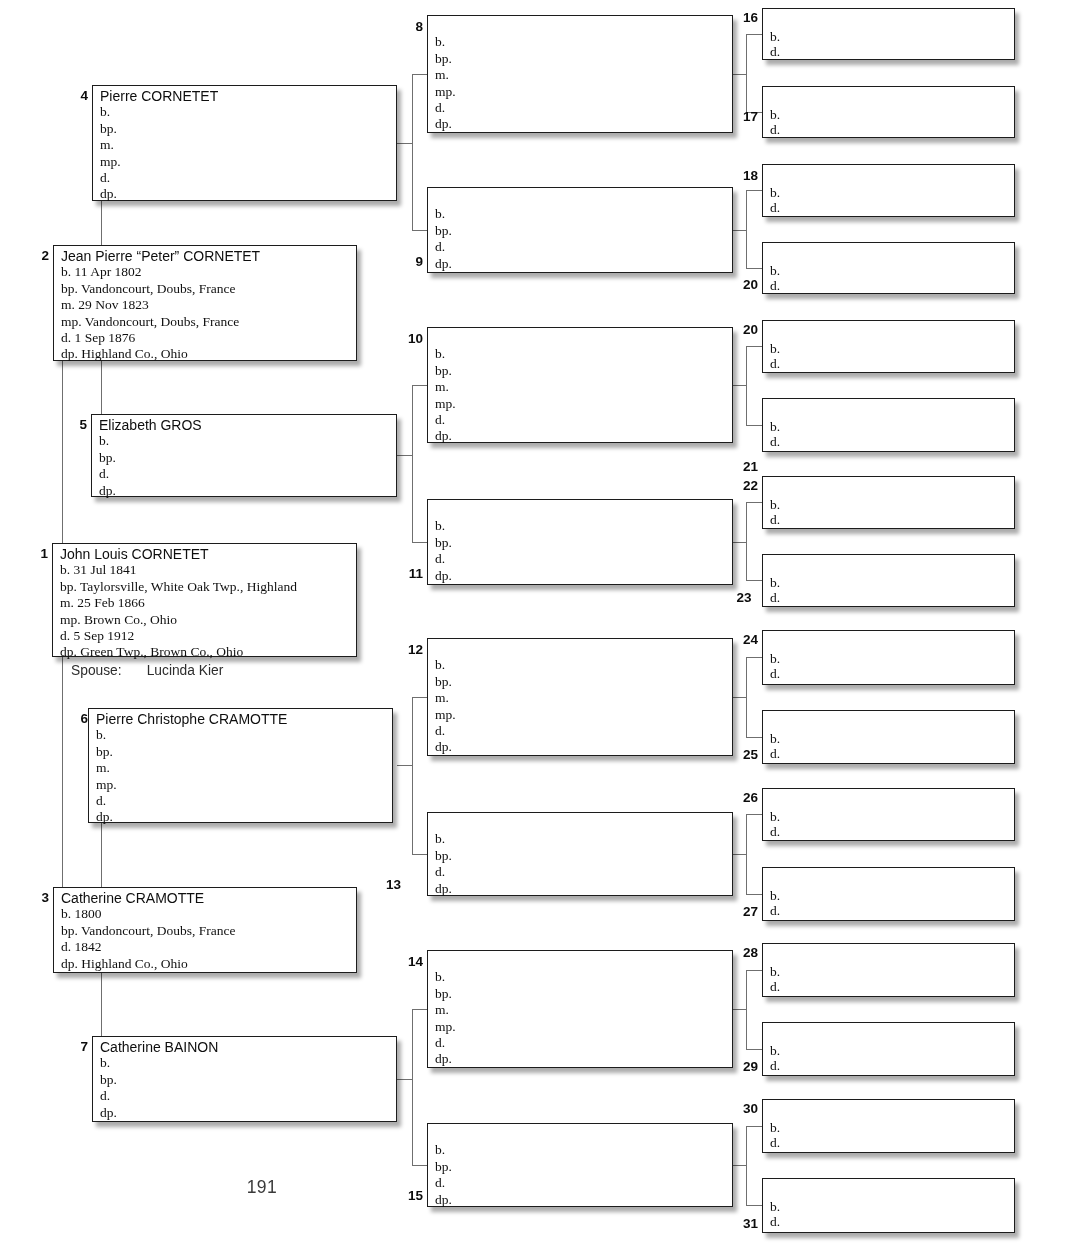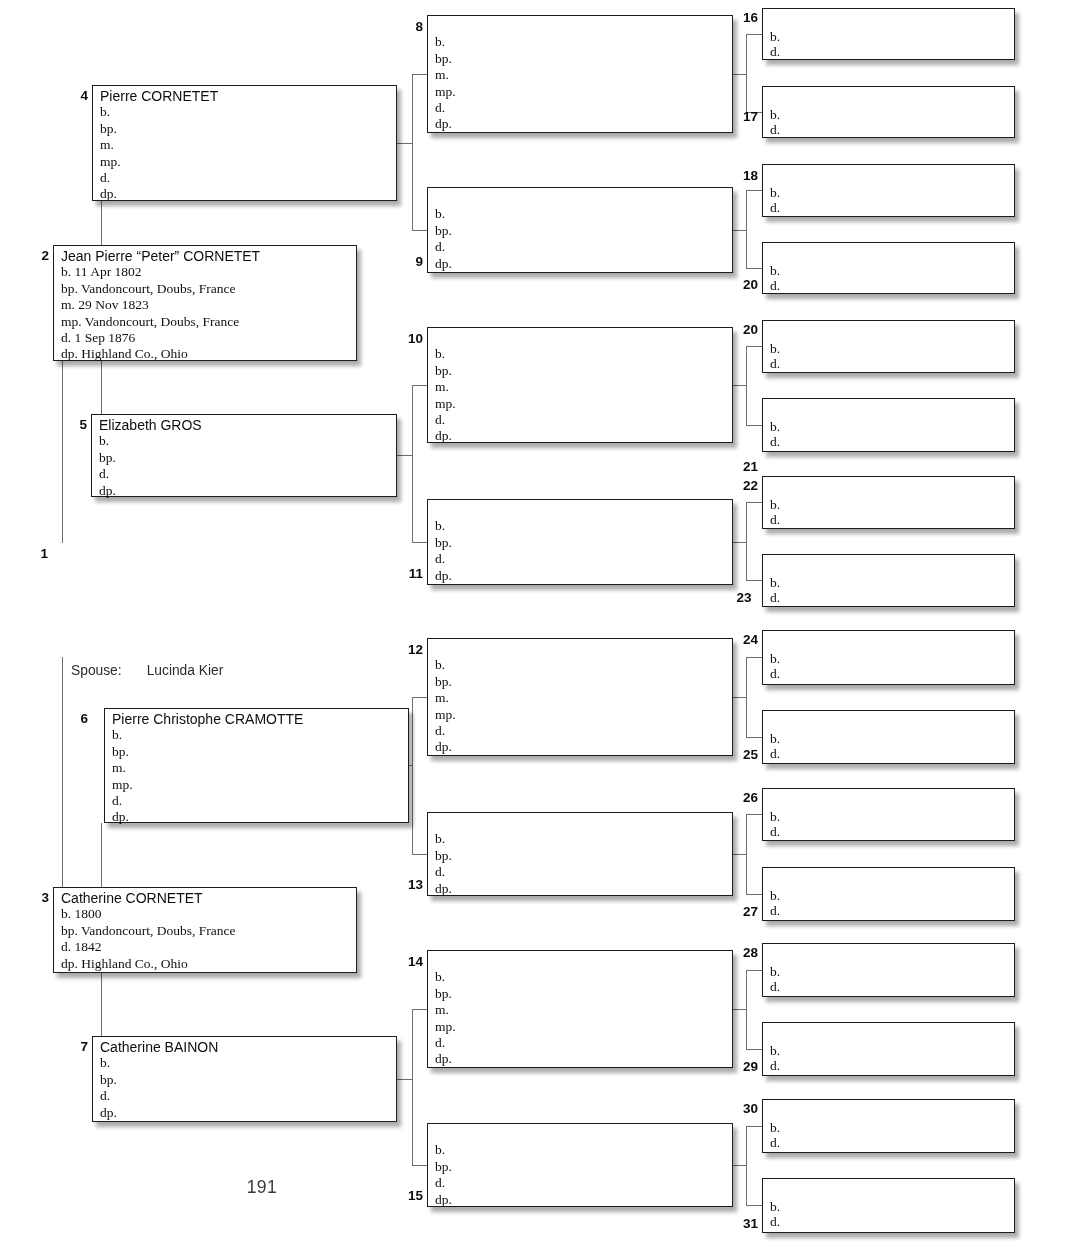--- a/index.html
+++ b/index.html
@@ -96,33 +96,42 @@
     <div class="hline" style="left: 746px; top: 502px; width: 16px; height: 1.4px;"></div>
     <div class="hline" style="left: 746px; top: 580px; width: 16px; height: 1.4px;"></div>
     <div class="hline" style="left: 746px; top: 657px; width: 16px; height: 1.4px;"></div>
     <div class="hline" style="left: 746px; top: 737px; width: 16px; height: 1.4px;"></div>
     <div class="hline" style="left: 746px; top: 814px; width: 16px; height: 1.4px;"></div>
     <div class="hline" style="left: 746px; top: 894px; width: 16px; height: 1.4px;"></div>
     <div class="hline" style="left: 746px; top: 970px; width: 16px; height: 1.4px;"></div>
     <div class="hline" style="left: 746px; top: 1049px; width: 16px; height: 1.4px;"></div>
     <div class="hline" style="left: 746px; top: 1126px; width: 16px; height: 1.4px;"></div>
     <div class="hline" style="left: 746px; top: 1205px; width: 16px; height: 1.4px;"></div>
+    <div class="person-box" style="left: 52px; top: 543px; width: 305px; height: 114px;">
+      <div class="person-name">John Louis CORNETET</div>
+      <div class="person-line">b. 31 Jul 1841</div>
+      <div class="person-line">bp. Taylorsville, White Oak Twp., Highland</div>
+      <div class="person-line">m. 25 Feb 1866</div>
+      <div class="person-line">mp. Brown Co., Ohio</div>
+      <div class="person-line">d. 5 Sep 1912</div>
+      <div class="person-line">dp. Green Twp., Brown Co., Ohio</div>
+    </div>
     <div class="person-num" style="left: 20px; top: 546px;">1</div>
     <div class="person-box" style="left: 53px; top: 245px; width: 304px; height: 116px;">
       <div class="person-name">Jean Pierre “Peter” CORNETET</div>
       <div class="person-line">b. 11 Apr 1802</div>
       <div class="person-line">bp. Vandoncourt, Doubs, France</div>
       <div class="person-line">m. 29 Nov 1823</div>
       <div class="person-line">mp. Vandoncourt, Doubs, France</div>
       <div class="person-line">d. 1 Sep 1876</div>
       <div class="person-line">dp. Highland Co., Ohio</div>
     </div>
     <div class="person-num" style="left: 21px; top: 248px;">2</div>
     <div class="person-box" style="left: 53px; top: 887px; width: 304px; height: 86px;">
-      <div class="person-name">Catherine CORNETET</div>
+      <div class="person-name">Catherine CRAMOTTE</div>
       <div class="person-line">b. 1800</div>
       <div class="person-line">bp. Vandoncourt, Doubs, France</div>
       <div class="person-line">d. 1842</div>
       <div class="person-line">dp. Highland Co., Ohio</div>
     </div>
     <div class="person-num" style="left: 21px; top: 890px;">3</div>
     <div class="person-box" style="left: 92px; top: 85px; width: 305px; height: 116px;">
       <div class="person-name">Pierre CORNETET</div>
       <div class="person-line">b.</div>
       <div class="person-line">bp.</div>
@@ -133,21 +142,21 @@
     </div>
     <div class="person-num" style="left: 60px; top: 88px;">4</div>
     <div class="person-box" style="left: 91px; top: 414px; width: 306px; height: 83px;">
       <div class="person-name">Elizabeth GROS</div>
       <div class="person-line">b.</div>
       <div class="person-line">bp.</div>
       <div class="person-line">d.</div>
       <div class="person-line">dp.</div>
     </div>
     <div class="person-num" style="left: 59px; top: 417px;">5</div>
-    <div class="person-box" style="left: 104px; top: 708px; width: 305px; height: 115px;">
+    <div class="person-box" style="left: 88px; top: 708px; width: 305px; height: 115px;">
       <div class="person-name">Pierre Christophe CRAMOTTE</div>
       <div class="person-line">b.</div>
       <div class="person-line">bp.</div>
       <div class="person-line">m.</div>
       <div class="person-line">mp.</div>
       <div class="person-line">d.</div>
       <div class="person-line">dp.</div>
     </div>
     <div class="person-num" style="left: 60px; top: 711px;">6</div>
     <div class="person-box" style="left: 92px; top: 1036px; width: 305px; height: 86px;">
@@ -204,21 +213,21 @@
       <div class="person-line">dp.</div>
     </div>
     <div class="person-num" style="left: 395px; top: 642px;">12</div>
     <div class="person-box" style="left: 427px; top: 812px; width: 306px; height: 84px;">
       <div class="person-name"></div>
       <div class="person-line">b.</div>
       <div class="person-line">bp.</div>
       <div class="person-line">d.</div>
       <div class="person-line">dp.</div>
     </div>
-    <div class="person-num" style="left: 395px; top: 877px;">13</div>
+    <div class="person-num" style="left: 373px; top: 877px;">13</div>
     <div class="person-box" style="left: 427px; top: 950px; width: 306px; height: 118px;">
       <div class="person-name"></div>
       <div class="person-line">b.</div>
       <div class="person-line">bp.</div>
       <div class="person-line">m.</div>
       <div class="person-line">mp.</div>
       <div class="person-line">d.</div>
       <div class="person-line">dp.</div>
     </div>
     <div class="person-num" style="left: 395px; top: 954px;">14</div>

